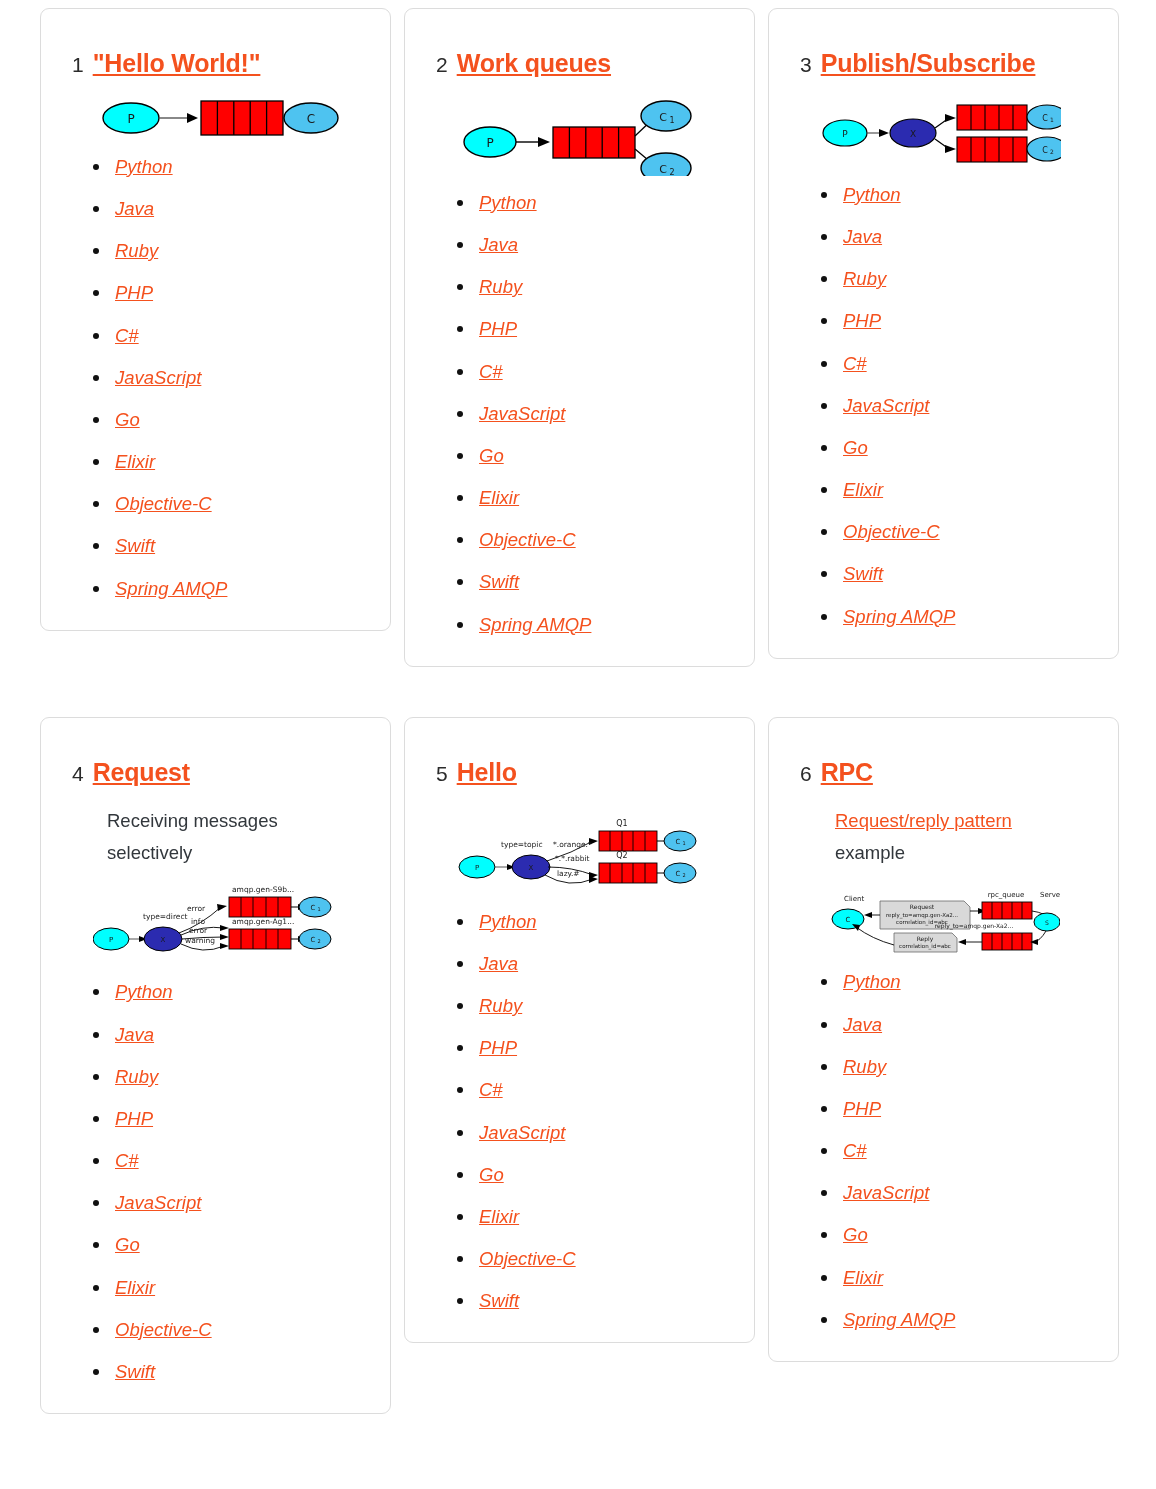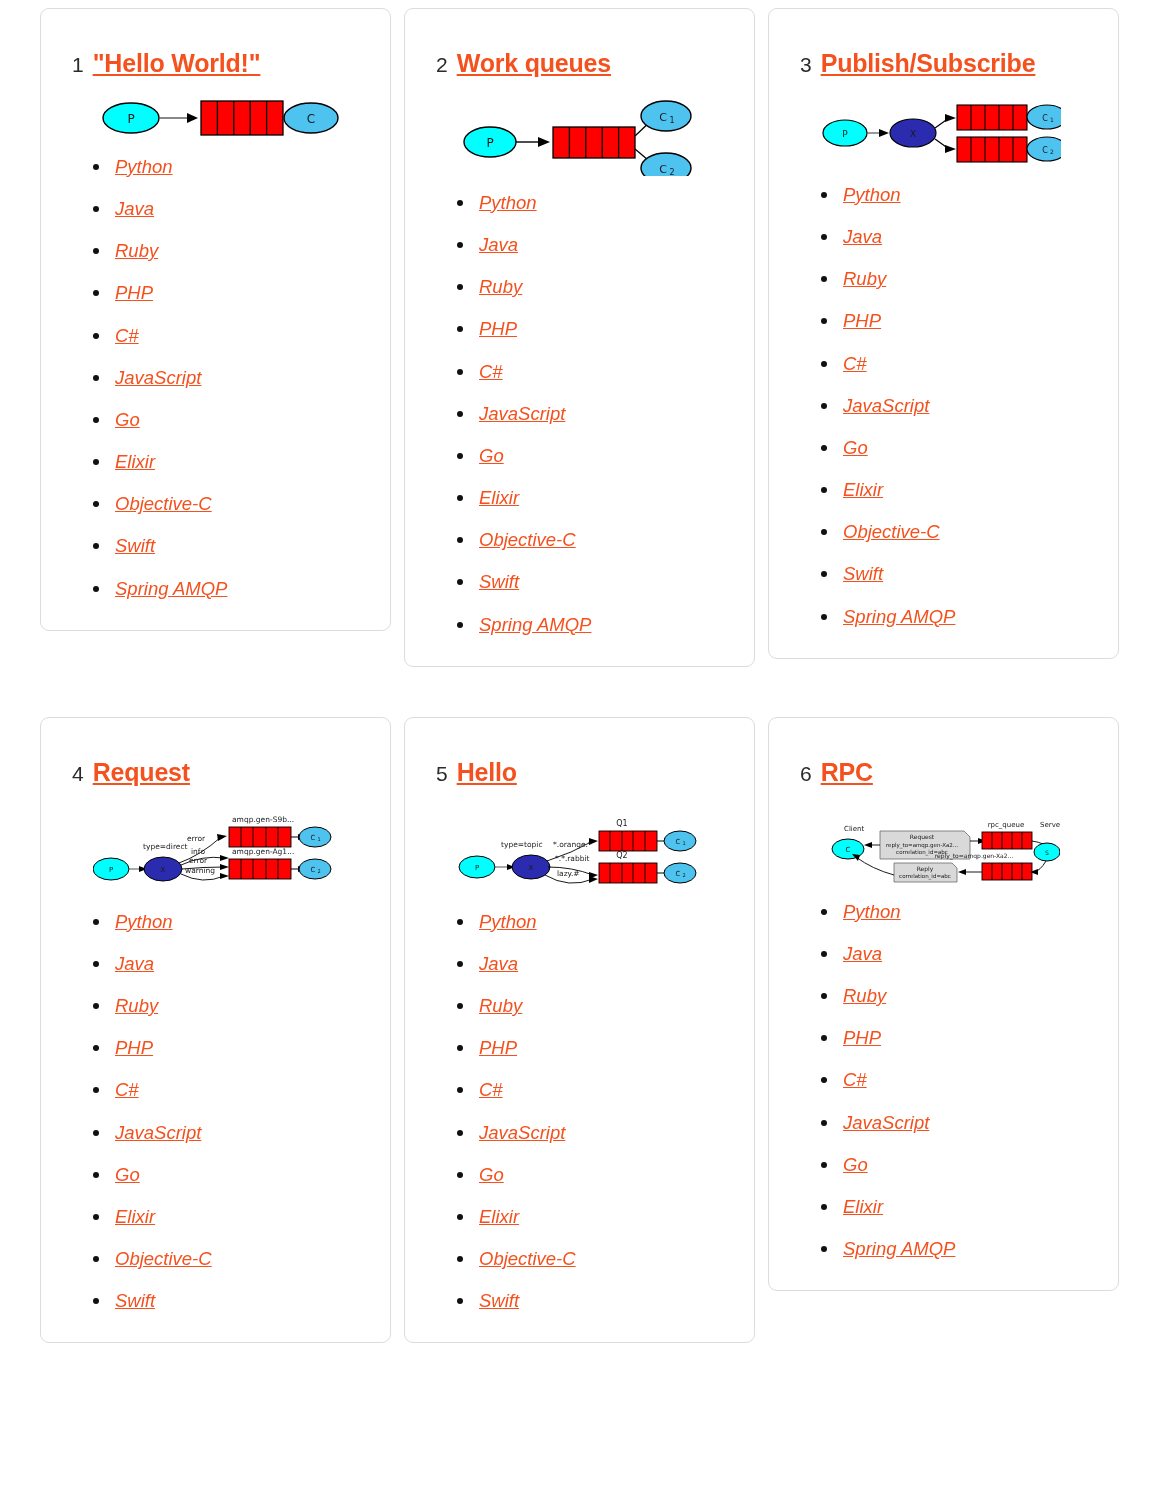--- a/index.html
+++ b/index.html
@@ -253,20 +253,21 @@
         <li><a>Swift</a></li>
         <li><a>Spring AMQP</a></li>
       </ul>
     </div>
 
     <div class="card">
       <div class="card-head">
         <span class="card-num">4</span>
         <span class="card-title">Request</span>
       </div>
+      <p class="card-desc">Receiving messages selectively</p>
       <div class="diagram-wrap">
         <svg width="240" height="90" viewBox="0 0 240 90">
           <ellipse cx="18" cy="64" rx="18" ry="11" fill="#00ffff" stroke="#000" stroke-width="1"></ellipse>
           <text class="svg-txt" x="18" y="67" font-size="7" text-anchor="middle">P</text>
           <line x1="36" y1="64" x2="48" y2="64" stroke="#555" stroke-width="1"></line>
           <polygon points="46,61 54,64 46,67" fill="#000"></polygon>
           <ellipse cx="70" cy="64" rx="19" ry="12" fill="#2b2bb0" stroke="#000" stroke-width="1"></ellipse>
           <text class="svg-txt" x="70" y="67" font-size="7" text-anchor="middle" fill="#fff">X</text>
           <text class="svg-txt" x="50" y="44" font-size="7.5">type=direct</text>
           <path d="M86 58 Q108 50 128 32" fill="none" stroke="#000" stroke-width="0.9"></path>
@@ -384,20 +385,24 @@
         <li><a>Swift</a></li>
 
       </ul>
     </div>
 
     <div class="card">
       <div class="card-head">
         <span class="card-num">6</span>
         <span class="card-title">RPC</span>
       </div>
+      <div class="desc-link-block">
+        <a>Request/reply pattern</a>
+        <div>example</div>
+      </div>
       <div class="diagram-wrap">
         <svg width="238" height="80" viewBox="0 0 238 80">
           <text class="svg-txt" x="22" y="26" font-size="7">Client</text>
           <ellipse cx="26" cy="44" rx="16" ry="10" fill="#00ffff" stroke="#000" stroke-width="1"></ellipse>
           <text class="svg-txt" x="26" y="47" font-size="7" text-anchor="middle">C</text>
           <g fill="#d9d9d9" stroke="#6b6b6b" stroke-width="0.8">
             <path d="M58 26 h84 l6 6 v22 h-90 z"></path>
           </g>
           <text class="svg-txt" x="100" y="34" font-size="6" text-anchor="middle">Request</text>
           <text class="svg-txt" x="100" y="42" font-size="5.5" text-anchor="middle">reply_to=amqp.gen-Xa2...</text>

